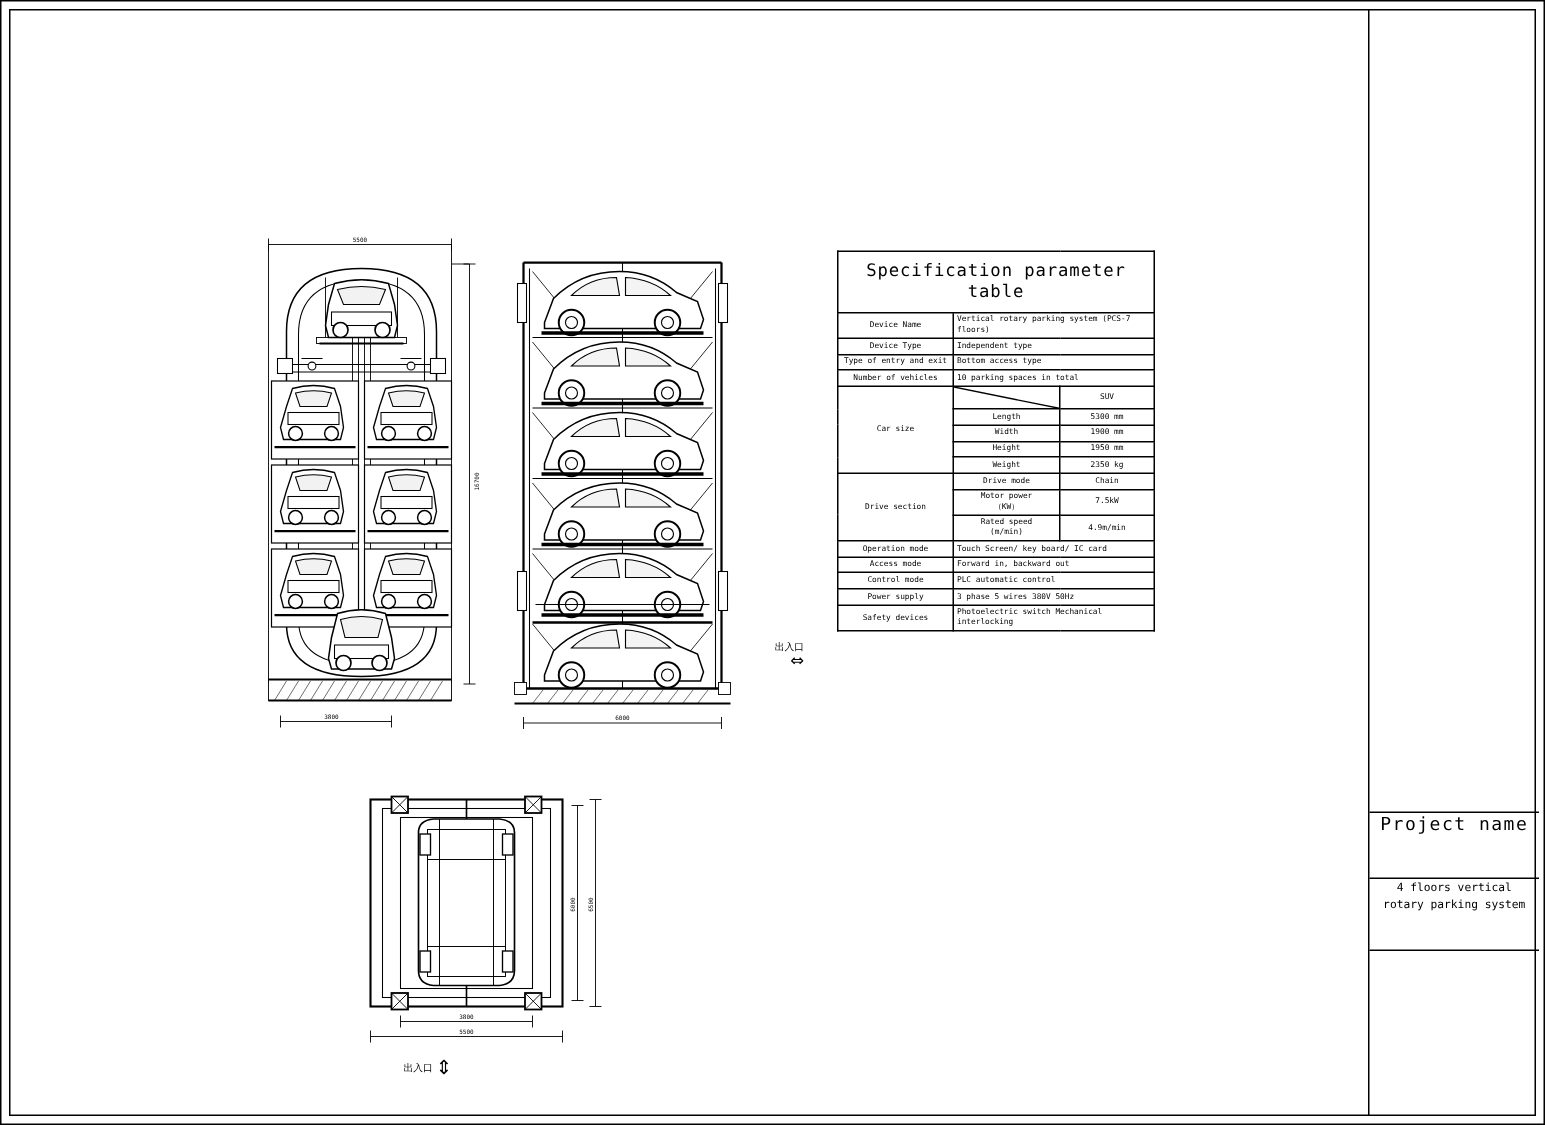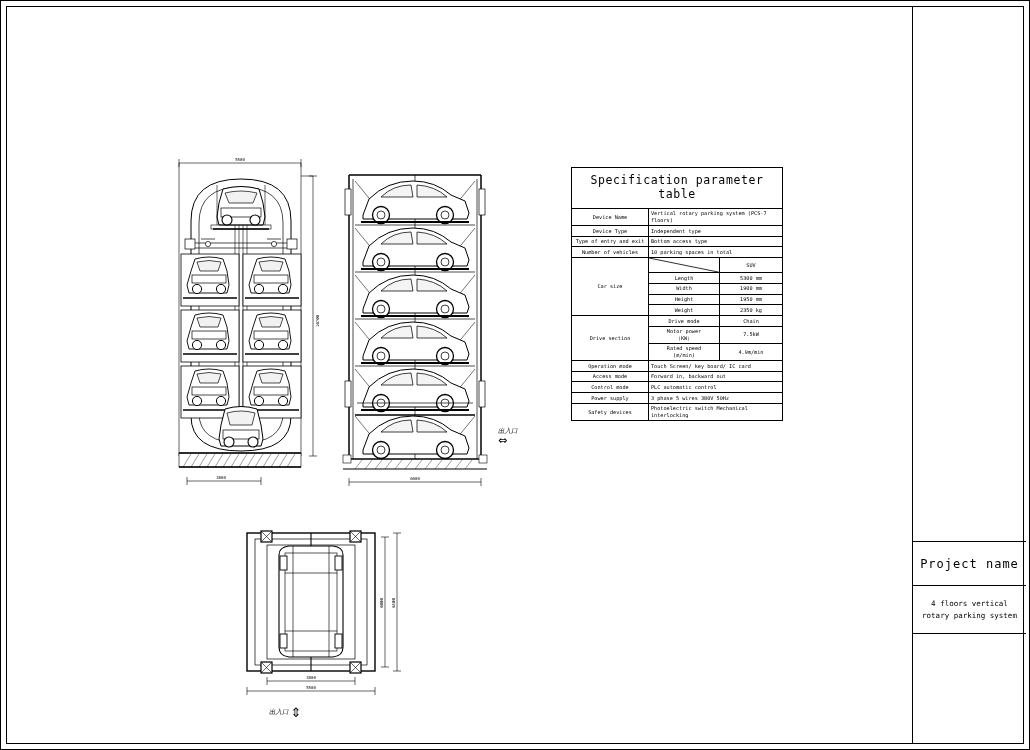--- a/index.html
+++ b/index.html
@@ -5,45 +5,45 @@
   html,body{margin:0;padding:0;background:#fff;}
   body{width:1030px;height:750px;position:relative;overflow:hidden;
        font-family:"DejaVu Sans Mono", monospace;color:#000;}
 
   .sheet{position:absolute;inset:0;border:1px solid #000;box-sizing:border-box;}
   .inner-border{position:absolute;left:5px;top:5px;right:5px;bottom:5px;border:1px solid #000;}
 
   
   .title-block{position:absolute;left:911px;top:5px;width:113px;bottom:5px;border-left:1px solid #000;}
   .tb-cell{position:absolute;left:0;width:100%;box-sizing:border-box;
-           display:flex;align-items:center;justify-content:center;text-align:center;}
+           display:flex;justify-content:center;text-align:center;}
   .tb-project{top:535px;height:45px;border-top:1px solid #000;border-bottom:1px solid #000;
               font-size:12px;letter-spacing:1px;}
   .tb-desc{top:580px;height:48px;border-bottom:1px solid #000;font-size:7.5px;line-height:1.5;padding:0 4px;}
 
   
   .spec{position:absolute;left:557px;top:166px;width:212px;border:1.3px solid #000;
-        border-collapse:collapse;background:#fff;margin-left:13px;}
+        border-collapse:collapse;background:#fff;}
   .spec td{border:0.7px solid #000;font-size:5.2px;padding:1.6px 2px;line-height:1.25;
            vertical-align:middle;}
   .spec .title-cell{font-size:11.5px;text-align:center;padding:5px 0 6px;letter-spacing:.6px;
                     border-bottom:1.3px solid #000;}
   .lbl{text-align:center;width:72px;}
   .val{text-align:left;padding-left:4px;}
   .sub{text-align:center;width:66px;}
   .num{text-align:center;}
   .diag{position:relative;padding:0;height:11px;}
   .diag svg{position:absolute;inset:0;width:100%;height:100%;}
 
   
   .dwg{position:absolute;}
   .dwg svg{display:block;overflow:visible;}
 
   .annot{position:absolute;font-size:6.5px;font-family:"DejaVu Sans", sans-serif;
-         text-align:left;line-height:1.1;font-style:italic;}
+         text-align:right;line-height:1.1;}
 </style>
 </head>
 <body>
 
 <div class="sheet">
   <div class="inner-border"></div>
 
   <div class="dwg" style="left:160px;top:150px;">
     <svg width="165" height="345" viewBox="0 0 165 345">
       <g fill="none" stroke="#000" stroke-width="0.6">

